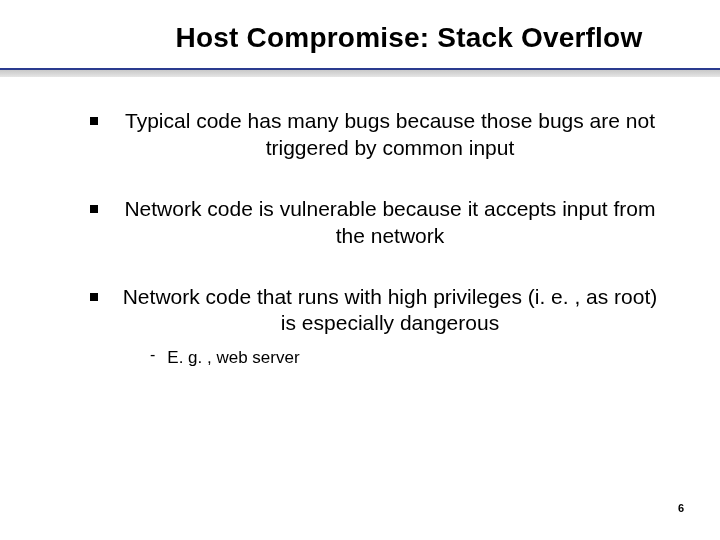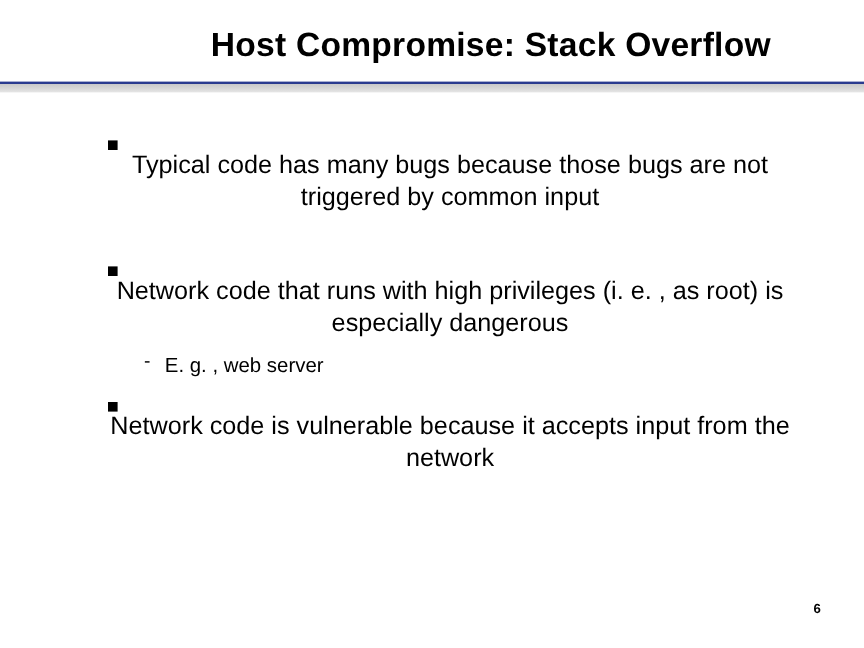--- a/index.html
+++ b/index.html
@@ -50,21 +50,20 @@
       height: 7px;
       background: linear-gradient(to bottom, #c9c9c9 0%, #d6d6d6 50%, #e6e6e6 100%);
     }
     .content {
       padding: 30px 60px 0 90px;
     }
     .bullet-item {
       display: flex;
       align-items: flex-start;
       margin-bottom: 34px;
-      flex-direction: column;
     }
     .bullet-marker {
       width: 8px;
       height: 8px;
       background: #000000;
       margin-top: 9px;
       margin-right: 22px;
       flex-shrink: 0;
     }
     .bullet-text {
@@ -111,33 +110,33 @@
     <div class="rule-band"></div>
   </div>
 
   <div class="content">
 
     <div class="bullet-item">
       <div class="bullet-marker"></div>
       <div class="bullet-text">Typical code has many bugs because those bugs are not triggered by common input</div>
     </div>
 
+    <div class="bullet-item">
+      <div class="bullet-marker"></div>
+      <div class="bullet-text">Network code is vulnerable because it accepts input from the network</div>
+    </div>
+
     <div class="bullet-item" style="margin-bottom:10px;">
       <div class="bullet-marker"></div>
       <div style="flex:1;">
         <div class="bullet-text">Network code that runs with high privileges (i. e. , as root) is especially dangerous</div>
         <div class="sub-item">
           <div class="sub-marker">-</div>
           <div class="sub-text">E. g. , web server</div>
         </div>
       </div>
     </div>
 
-    <div class="bullet-item">
-      <div class="bullet-marker"></div>
-      <div class="bullet-text">Network code is vulnerable because it accepts input from the network</div>
-    </div>
-
   </div>
 
   <div class="page-number">6</div>
 
 </div>
 
 </body></html>

